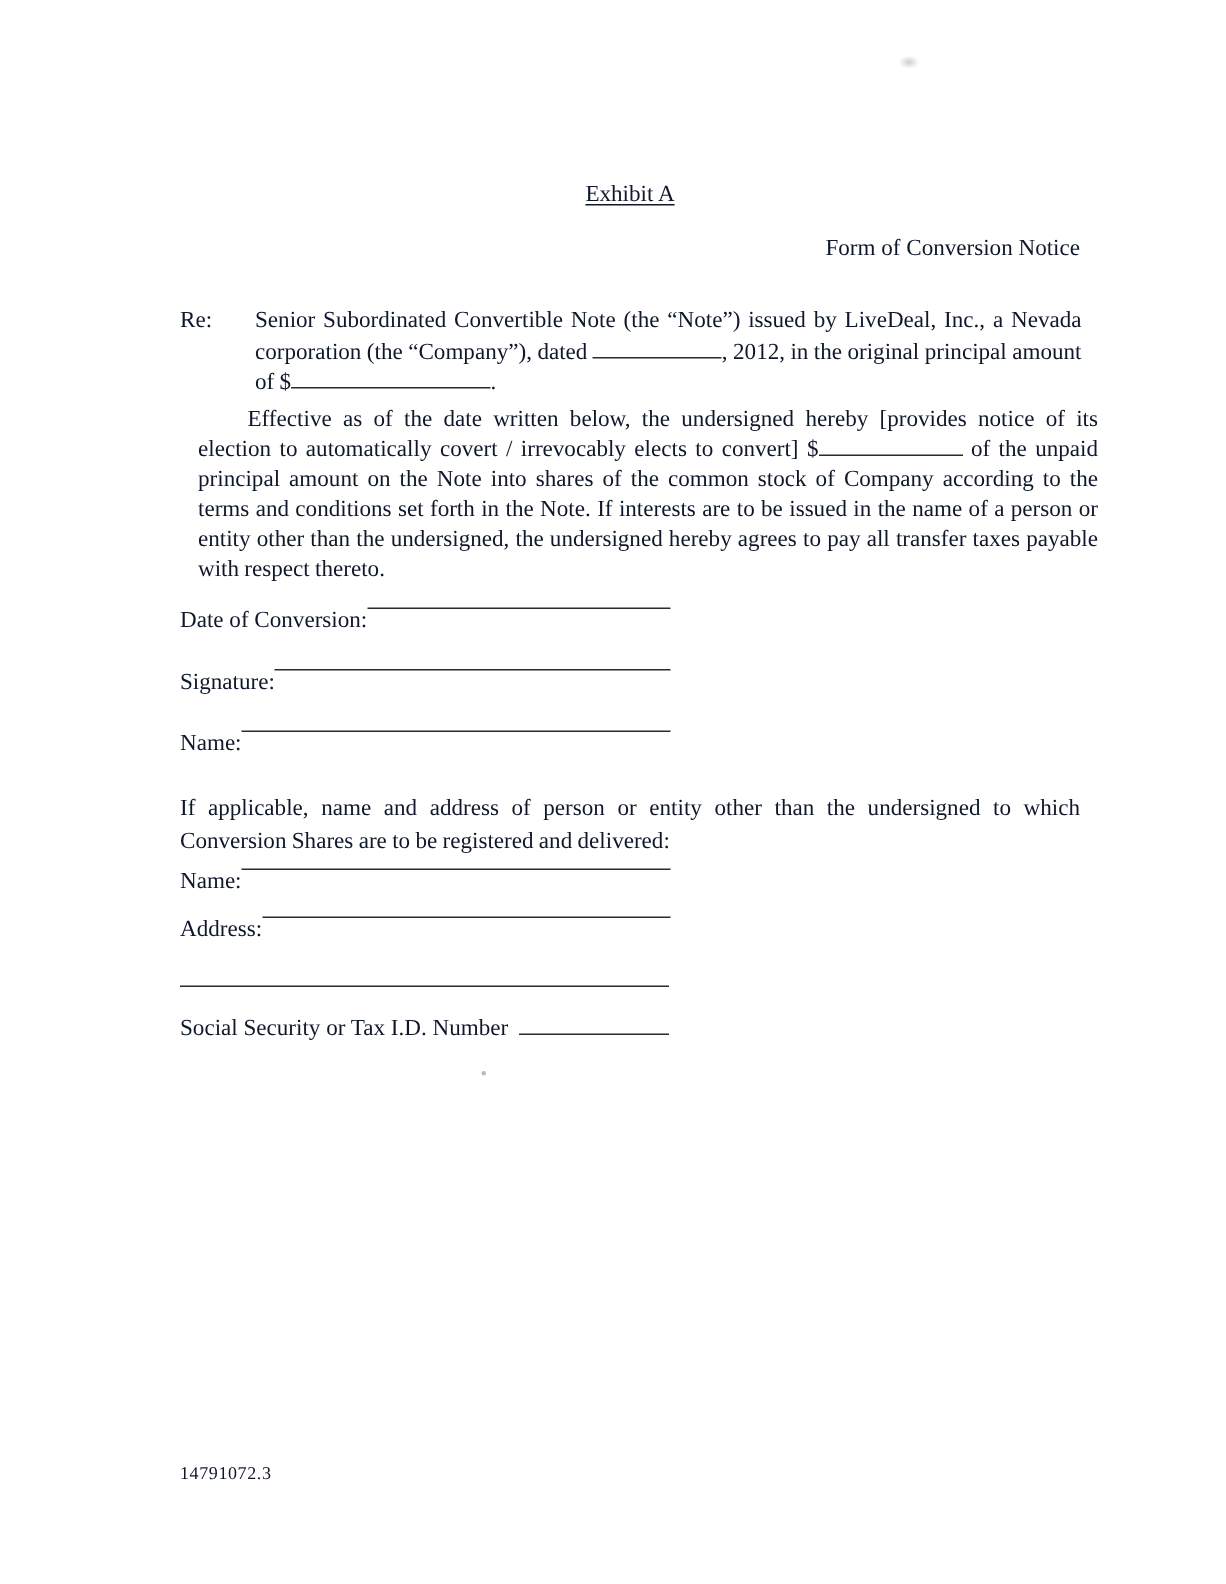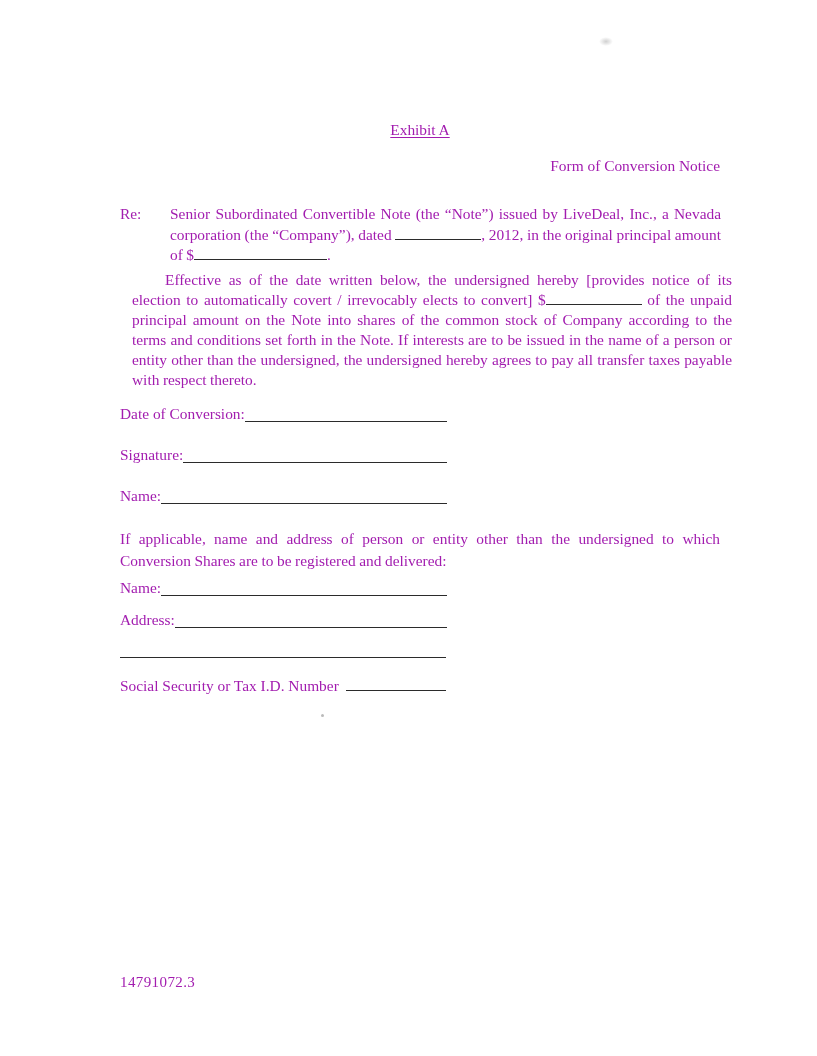--- a/index.html
+++ b/index.html
@@ -2,21 +2,21 @@
 <html><head>
 <meta charset="utf-8">
 <style>
   html, body { margin: 0; padding: 0; background: #ffffff; }
   .page {
     position: relative;
     width: 817px;
     height: 1056px;
     background: #ffffff;
     font-family: "Liberation Serif", "DejaVu Serif", serif;
-    color: #a21caf;
+    color: #0f172a;
     font-size: 15.4px;
     overflow: hidden;
   }
   .abs { position: absolute; }
   .content-col { left: 120px; width: 600px; }
 
   .doc-title {
     top: 120px;
     text-align: center;
     line-height: 20px;
@@ -57,21 +57,21 @@
   }
   .w86  { width: 86px; }
   .w133 { width: 133px; }
   .w96  { width: 96px; }
   .w100 { width: 100px; }
 
   .field-row {
     display: flex;
     width: 327px;
     line-height: 18px;
-    align-items: flex-end;
+    align-items: flex-start;
     white-space: nowrap;
   }
   .field-row .fill-line {
     flex: 1;
     border-bottom: 1px solid #2b2b2b;
     margin-bottom: 1px;
   }
   .f-date { top: 405px; }
   .f-sig  { top: 446px; }
   .f-name { top: 487px; }
@@ -91,21 +91,21 @@
     width: 326px;
     height: 0;
     border-bottom: 1px solid #2b2b2b;
   }
 
   .ssn-row { top: 677px; line-height: 18px; white-space: nowrap; }
   .ssn-row .iblank { margin-left: 7px; }
 
   .doc-footer {
     top: 976px;
-    font-size: 15px;
+    font-size: 12px;
     letter-spacing: 0.4px;
     line-height: 13px;
   }
 
   .scan-smudge {
     left: 599px; top: 37px;
     width: 14px; height: 9px;
     background: radial-gradient(ellipse at center, rgba(120,120,120,0.35) 0%, rgba(120,120,120,0) 70%);
     border-radius: 50%;
   }

